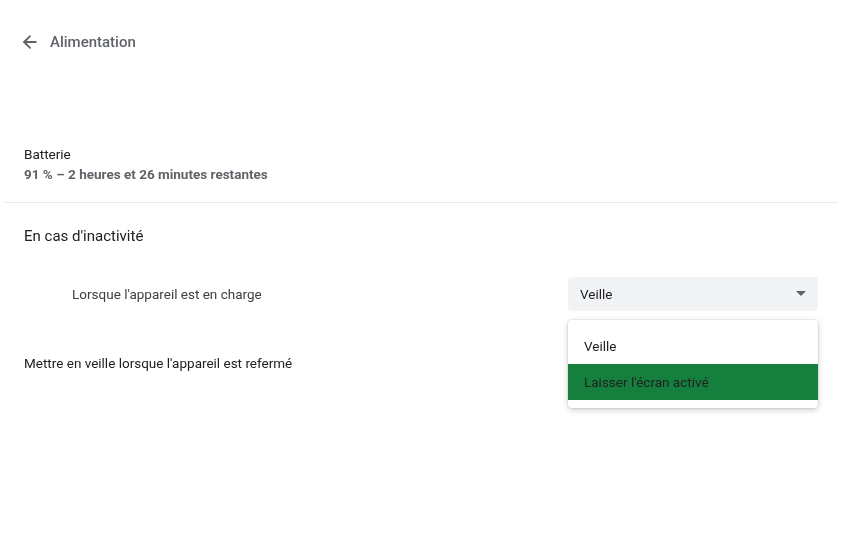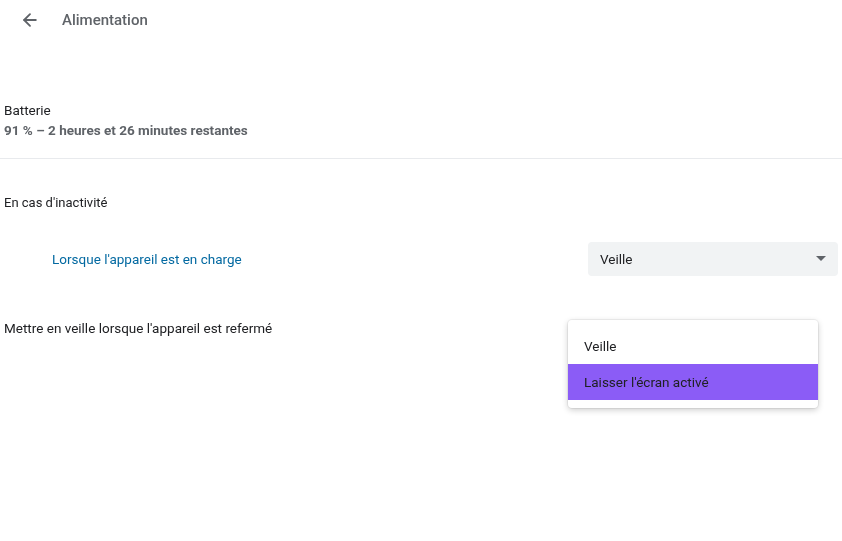--- a/index.html
+++ b/index.html
@@ -12,39 +12,39 @@
       background: #ffffff;
       color: #202124;
       width: 842px;
       height: 541px;
       overflow: hidden;
       font-size: 14px;
     }
     .header {
       display: flex;
       align-items: center;
-      padding: 10px 20px;
-      gap: 22px;
+      padding: 32px 20px;
+      gap: 10px;
     }
     .back-btn {
       width: 20px;
       height: 20px;
       display: flex;
       align-items: center;
       justify-content: center;
       cursor: pointer;
       color: #5f6368;
     }
     .page-title {
       font-size: 15px;
       font-weight: 500;
       color: #5f6368;
     }
     .content {
-      padding: 0 4px;
+      padding: 0 24px;
     }
     .section-battery {
       margin-top: 62px;
       padding-bottom: 20px;
     }
     .battery-title {
       font-size: 13.5px;
       color: #202124;
       margin-bottom: 4px;
     }
@@ -53,41 +53,41 @@
       color: #5f6368;
       font-weight: bold;
     }
     .hr {
       border: none;
       border-top: 1px solid #e8eaed;
       margin-left: -20px;
       margin-right: -20px;
     }
     .section-title {
-      font-size: 13px;
+      font-size: 15px;
       color: #202124;
-      margin-top: 36px;
+      margin-top: 24px;
       margin-bottom: 10px;
     }
     .settings-rows {
       padding-left: 48px;
     }
     .row {
       display: flex;
       align-items: center;
       justify-content: space-between;
       padding: 22px 0;
       position: relative;
     }
     .row-divider {
       border-top: 1px solid #e8eaed;
     }
     .row-label {
       font-size: 13.5px;
-      color: #0369a1;
+      color: #404040;
     }
     .select-box {
       width: 250px;
       height: 34px;
       background: #f1f3f4;
       border-radius: 4px;
       display: flex;
       align-items: center;
       justify-content: space-between;
       padding: 0 12px;
@@ -126,21 +126,21 @@
       padding: 8px 0;
       z-index: 100;
     }
     .dropdown-item {
       padding: 10px 16px;
       font-size: 13.5px;
       color: #202124;
       cursor: pointer;
     }
     .dropdown-item.highlighted {
-      background: #8b5cf6;
+      background: #15803d;
     }
   </style>
 </head>
 <body>
 
 <div class="header">
   <div class="back-btn">
     <svg width="20" height="20" viewBox="0 0 24 24" fill="none" stroke="currentColor" stroke-width="2.2" stroke-linecap="round" stroke-linejoin="round">
       <line x1="19" y1="12" x2="5" y2="12"></line>
       <polyline points="12 19 5 12 12 5"></polyline>

